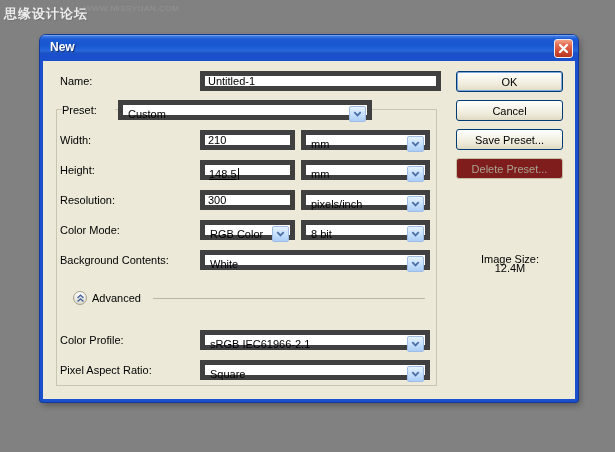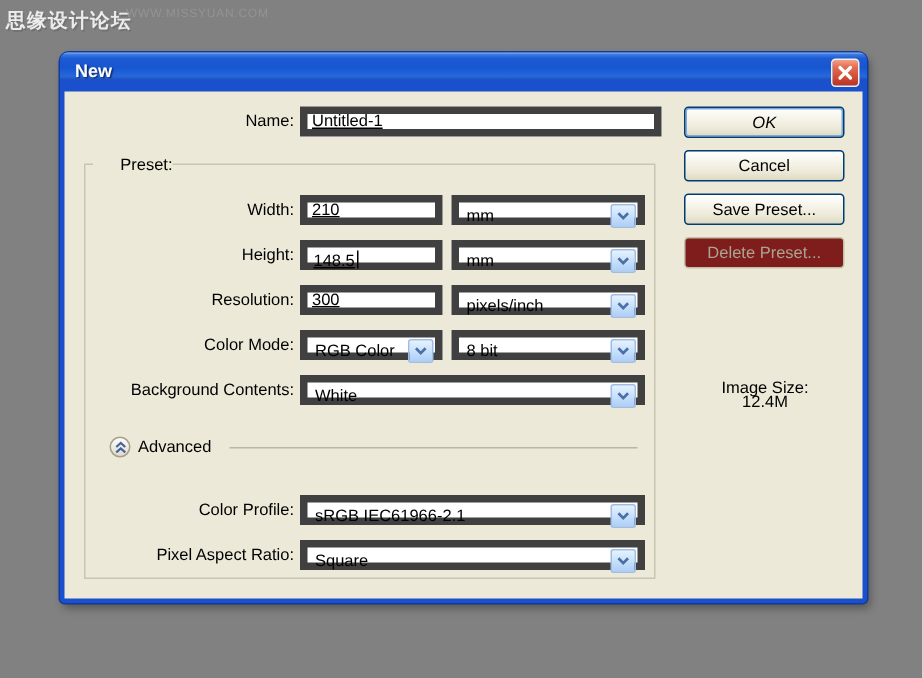--- a/index.html
+++ b/index.html
@@ -39,21 +39,21 @@
     position:absolute; right:5px; top:4px; width:19px; height:19px;
     border:1px solid #f0f0f0; border-radius:3px;
     background:linear-gradient(180deg,#f3a183 0%,#e36a51 30%,#ce4a33 70%,#b8341f 100%);
     display:flex; align-items:center; justify-content:center; cursor:default;
   }
   .client {
     position:absolute; left:3px; top:26px; right:3px; bottom:3px;
     background:#ECE9D8;
   }
   
-  .lbl { position:absolute; height:20px; line-height:20px; text-align:right; z-index:3; }
+  .lbl { position:absolute; height:20px; line-height:20px; text-align:left; z-index:3; }
   .field, .combo {
     position:absolute; height:20px; background:#fff;
     border:5px solid #404040; z-index:3;text-decoration:underline;
   }
   input.field { padding-left:3px; font-family:"Liberation Sans", sans-serif; font-size:11px; outline:none; }
   .fakefield { padding-left:4px; line-height:18px; }
   .caret { display:inline-block; width:1px; height:12px; background:#000; vertical-align:-2px; margin-left:1px; }
   .combo-text { position:absolute; left:5px; top:0; line-height:18px; white-space:nowrap; }
   .combo-btn {
     position:absolute; top:1px; right:1px; width:17px; height:16px; border-radius:2px;
@@ -106,20 +106,28 @@
       </span>
     </div>
   </div>
 
   <div class="groupbox"></div>
 
   <div class="lbl" style="left:60px; top:71px; width:136px;">Name:</div>
   <input class="field" style="left: 200px; top: 71px; width: 241px;" value="Untitled-1">
 
   <div class="lbl mask" style="left:62px; top:100px; width:53px;">Preset:</div>
+  <div class="combo" style="left:118px; top:100px; width:254px;">
+    <span class="combo-text">Custom</span>
+    <span class="combo-btn">
+      <svg width="9" height="6" viewBox="0 0 9 6">
+        <path d="M1.3 1.2 L4.5 4.4 L7.7 1.2" stroke="#4d6fa8" stroke-width="1.8" fill="none"></path>
+      </svg>
+    </span>
+  </div>
 
   <div class="lbl" style="left:60px; top:130px; width:136px;">Width:</div>
   <input class="field" style="left: 200px; top: 130px; width: 95px;" value="210">
   <div class="combo" style="left:301px; top:130px; width:129px;">
     <span class="combo-text">mm</span>
     <span class="combo-btn">
       <svg width="9" height="6" viewBox="0 0 9 6">
         <path d="M1.3 1.2 L4.5 4.4 L7.7 1.2" stroke="#4d6fa8" stroke-width="1.8" fill="none"></path>
       </svg>
     </span>
@@ -198,21 +206,21 @@
   <div class="lbl" style="left:60px; top:360px; width:136px;">Pixel Aspect Ratio:</div>
   <div class="combo" style="left:200px; top:360px; width:230px;">
     <span class="combo-text">Square</span>
     <span class="combo-btn">
       <svg width="9" height="6" viewBox="0 0 9 6">
         <path d="M1.3 1.2 L4.5 4.4 L7.7 1.2" stroke="#4d6fa8" stroke-width="1.8" fill="none"></path>
       </svg>
     </span>
   </div>
 
-  <button class="btn btn-default" style="top:71px;font-style:italic;">OK</button>
+  <button class="btn btn-default" style="top:71px;">OK</button>
   <button class="btn" style="top:100px;">Cancel</button>
   <button class="btn" style="top:129px;">Save Preset...</button>
   <button class="btn btn-disabled" style="top:158px;">Delete Preset...</button>
 
   <div class="imgsize-lbl">Image Size:</div>
   <div class="imgsize-val">12.4M</div>
 
 </div>
 
 </body></html>

